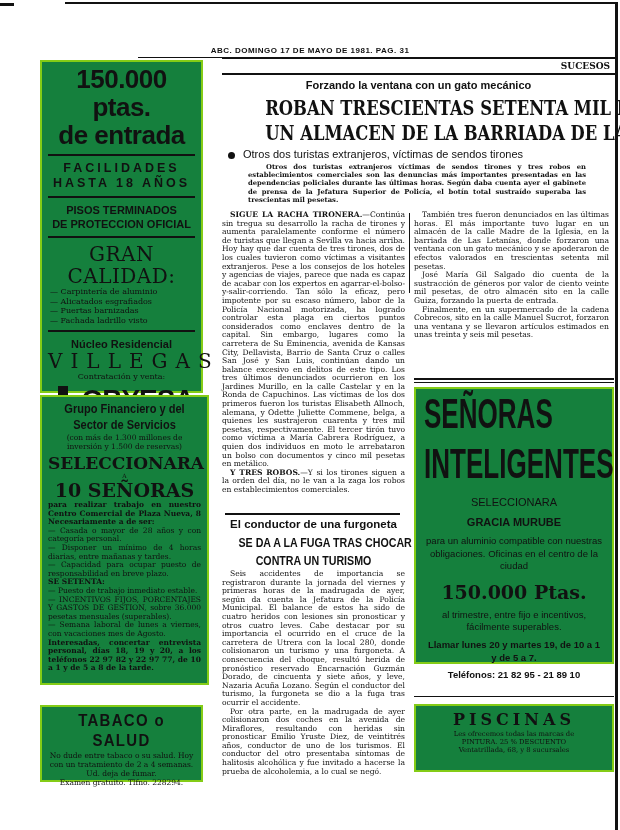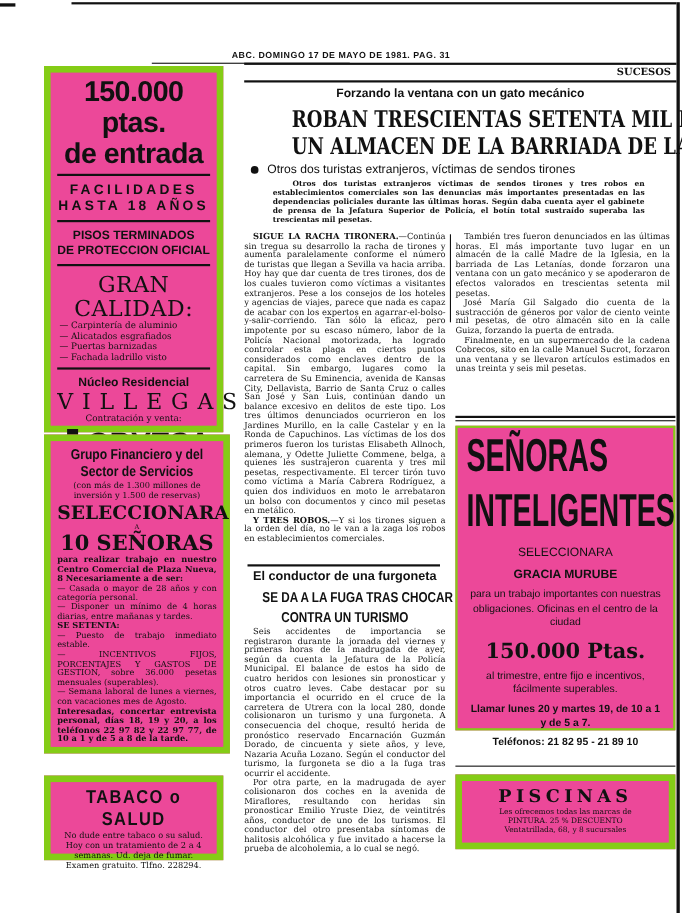--- a/index.html
+++ b/index.html
@@ -8,21 +8,21 @@
 
   .top-rule { position: absolute; left: 65px; top: 2px; width: 550px; height: 2px; background: #111; }
   .corner-mark { position: absolute; left: 0; top: 3px; width: 14px; height: 3px; background: #111; }
   .right-edge { position: absolute; right: 2px; top: 2px; width: 3px; height: 828px; background: #111; }
 
   .masthead { position: absolute; left: 0; top: 46px; width: 620px; text-align: center;
     font-family: "Liberation Sans", sans-serif; font-weight: bold; font-size: 8px; letter-spacing: 0.5px; }
   .mast-rule { position: absolute; left: 138px; top: 57px; width: 180px; height: 1px; background: #111; }
 
   
-  .box { position: absolute; border: 6px solid #84cc16; background: #ec4899; }
+  .box { position: absolute; border: 2px solid #84cc16; background: #15803d; }
   .box1 { left: 40px; top: 60px; width: 163px; height: 333px; padding: 3px 6px; }
   .box1 .big { font-family: "Liberation Sans", sans-serif; font-weight: bold; font-size: 26px; line-height: 28px; text-align: center; letter-spacing: -0.5px; }
   .hr { height: 2px; background: #111; margin: 5px 0; }
   .box1 .spaced { font-family: "Liberation Sans", sans-serif; font-weight: bold; font-size: 12.5px; letter-spacing: 3px; text-align: center; line-height: 15px; }
   .box1 .pisos { font-family: "Liberation Sans", sans-serif; font-weight: bold; font-size: 11px; text-align: center; line-height: 14px; }
   .box1 .gran { font-family: "DejaVu Serif", serif; font-size: 20px; text-align: center; letter-spacing: 0.5px; line-height: 22px; }
   .box1 .bullets { font-size: 8px; line-height: 9.5px; margin-left: 2px; }
   .box1 .nucleo { font-family: "Liberation Sans", sans-serif; font-weight: bold; font-size: 11px; text-align: center; margin-top: 6px; }
   .box1 .villegas { font-family: "DejaVu Serif", serif; font-size: 20px; letter-spacing: 8px; text-align: center; line-height: 22px; }
   .box1 .contrat { font-size: 8px; text-align: center; }
@@ -123,20 +123,21 @@
   <div class="title">Grupo Financiero y del</div>
   <div class="title">Sector de Servicios</div>
   <div class="small">(con más de 1.300 millones de inversión y 1.500 de reservas)</div>
   <div class="selec">SELECCIONARA</div>
   <div class="a">A</div>
   <div class="diez">10 SEÑORAS</div>
   <div class="body">
     <div class="b">para realizar trabajo en nuestro Centro Comercial de Plaza Nueva, 8 Necesariamente a de ser:</div>
     <div>— Casada o mayor de 28 años y con categoría personal.</div>
     <div>— Disponer un mínimo de 4 horas diarias, entre mañanas y tardes.</div>
+    <div>— Capacidad para ocupar puesto de responsabilidad en breve plazo.</div>
     <div class="b">SE SETENTA:</div>
     <div>— Puesto de trabajo inmediato estable.</div>
     <div>— INCENTIVOS FIJOS, PORCENTAJES Y GASTOS DE GESTION, sobre 36.000 pesetas mensuales (superables).</div>
     <div>— Semana laboral de lunes a viernes, con vacaciones mes de Agosto.</div>
     <div class="b">Interesadas, concertar entrevista personal, días 18, 19 y 20, a los teléfonos 22 97 82 y 22 97 77, de 10 a 1 y de 5 a 8 de la tarde.</div>
   </div>
 </div>
 
 <div class="box box3">
   <div class="title">TABACO o SALUD</div>
@@ -180,21 +181,21 @@
   <p>Por otra parte, en la madrugada de ayer colisionaron dos coches en la avenida de Miraflores, resultando con heridas sin pronosticar Emilio Yruste Diez, de veintitrés años, conductor de uno de los turismos. El conductor del otro presentaba síntomas de halitosis alcohólica y fue invitado a hacerse la prueba de alcoholemia, a lo cual se negó.</p>
 </div>
 
 <div class="section-rule" style="left:414px;width:200px;top:378px"></div>
 <div class="section-rule" style="left:414px;width:200px;top:382px;height:1px"></div>
 <div class="box box4">
   <div class="huge">SEÑORAS</div>
   <div class="huge">INTELIGENTES</div>
   <div class="selec">SELECCIONARA</div>
   <div class="selec b">GRACIA MURUBE</div>
-  <div class="desc">para un trabajo importantes con nuestras obligaciones. Oficinas en el centro de la ciudad</div>
+  <div class="desc">para un aluminio compatible con nuestras obligaciones. Oficinas en el centro de la ciudad</div>
   <div class="amount">150.000 Ptas.</div>
   <div class="desc">al trimestre, entre fijo e incentivos, fácilmente superables.</div>
   <div class="bold">Llamar lunes 20 y martes 19, de 10 a 1 y de 5 a 7.</div>
   <div class="bold">Teléfonos: 21 82 95 - 21 89 10</div>
 </div>
 
 <div class="pisc-rule"></div>
 <div class="box box5">
   <div class="title">PISCINAS</div>
   <div class="small">Les ofrecemos todas las marcas de</div>

